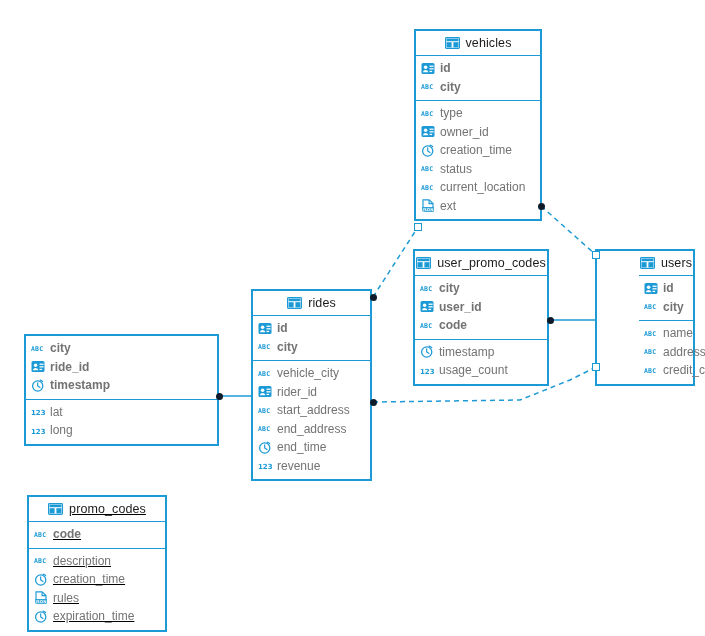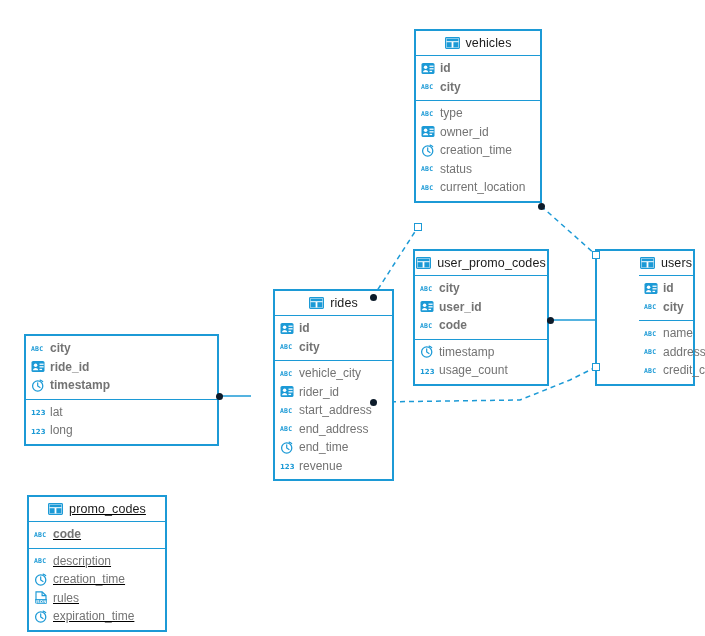--- a/index.html
+++ b/index.html
@@ -182,20 +182,31 @@
           <span class="field-name">status</span>
         </div>
         <div class="field">
           <span class="ico">
             <svg viewBox="0 0 16 13">
               <text x="0" y="9.6" font-family="DejaVu Sans Mono, monospace" font-size="7.4" font-weight="bold" fill="#1c9ad6" letter-spacing="0.2">ABC</text>
             </svg>
           </span>
           <span class="field-name">current_location</span>
         </div>
+        <div class="field">
+          <span class="ico">
+            <svg viewBox="0 0 14 13">
+              <path d="M2 0.9h6.1L12 4.6v7.5H2z" fill="none" stroke="#1c9ad6" stroke-width="1.15"></path>
+              <path d="M8.1 0.9v3.7H12" fill="none" stroke="#1c9ad6" stroke-width="1.15"></path>
+              <rect x="1.2" y="8.1" width="11.6" height="4.1" fill="#1c9ad6"></rect>
+              <text x="7" y="11.6" text-anchor="middle" font-family="DejaVu Sans, sans-serif" font-size="3.9" font-weight="bold" fill="#fff">JSON</text>
+            </svg>
+          </span>
+          <span class="field-name">ext</span>
+        </div>
       </div>
     </div>
     <div class="entity" style="left: 413px; top: 249px; width: 136px;">
       <div class="ent-header">
         <span class="ico tbl-ico">
           <svg viewBox="0 0 15 12">
             <rect x="0.6" y="0.6" width="13.8" height="10.8" rx="0.8" fill="none" stroke="#1c9ad6" stroke-width="1.2"></rect>
             <rect x="1.6" y="1.6" width="11.8" height="2.6" fill="#1c9ad6"></rect>
             <rect x="1.6" y="5.2" width="5" height="5.2" fill="#1c9ad6"></rect>
             <rect x="8.4" y="5.2" width="5" height="5.2" fill="#1c9ad6"></rect>
@@ -310,21 +321,21 @@
         <div class="field">
           <span class="ico">
             <svg viewBox="0 0 16 13">
               <text x="0" y="9.6" font-family="DejaVu Sans Mono, monospace" font-size="7.4" font-weight="bold" fill="#1c9ad6" letter-spacing="0.2">ABC</text>
             </svg>
           </span>
           <span class="field-name">credit_card</span>
         </div>
       </div>
     </div>
-    <div class="entity" style="left: 251px; top: 289px; width: 121px; margin-left: 22px;">
+    <div class="entity" style="left: 251px; top: 289px; width: 121px;">
       <div class="ent-header">
         <span class="ico tbl-ico">
           <svg viewBox="0 0 15 12">
             <rect x="0.6" y="0.6" width="13.8" height="10.8" rx="0.8" fill="none" stroke="#1c9ad6" stroke-width="1.2"></rect>
             <rect x="1.6" y="1.6" width="11.8" height="2.6" fill="#1c9ad6"></rect>
             <rect x="1.6" y="5.2" width="5" height="5.2" fill="#1c9ad6"></rect>
             <rect x="8.4" y="5.2" width="5" height="5.2" fill="#1c9ad6"></rect>
           </svg>
         </span>
         <span class="ent-title">rides</span>

